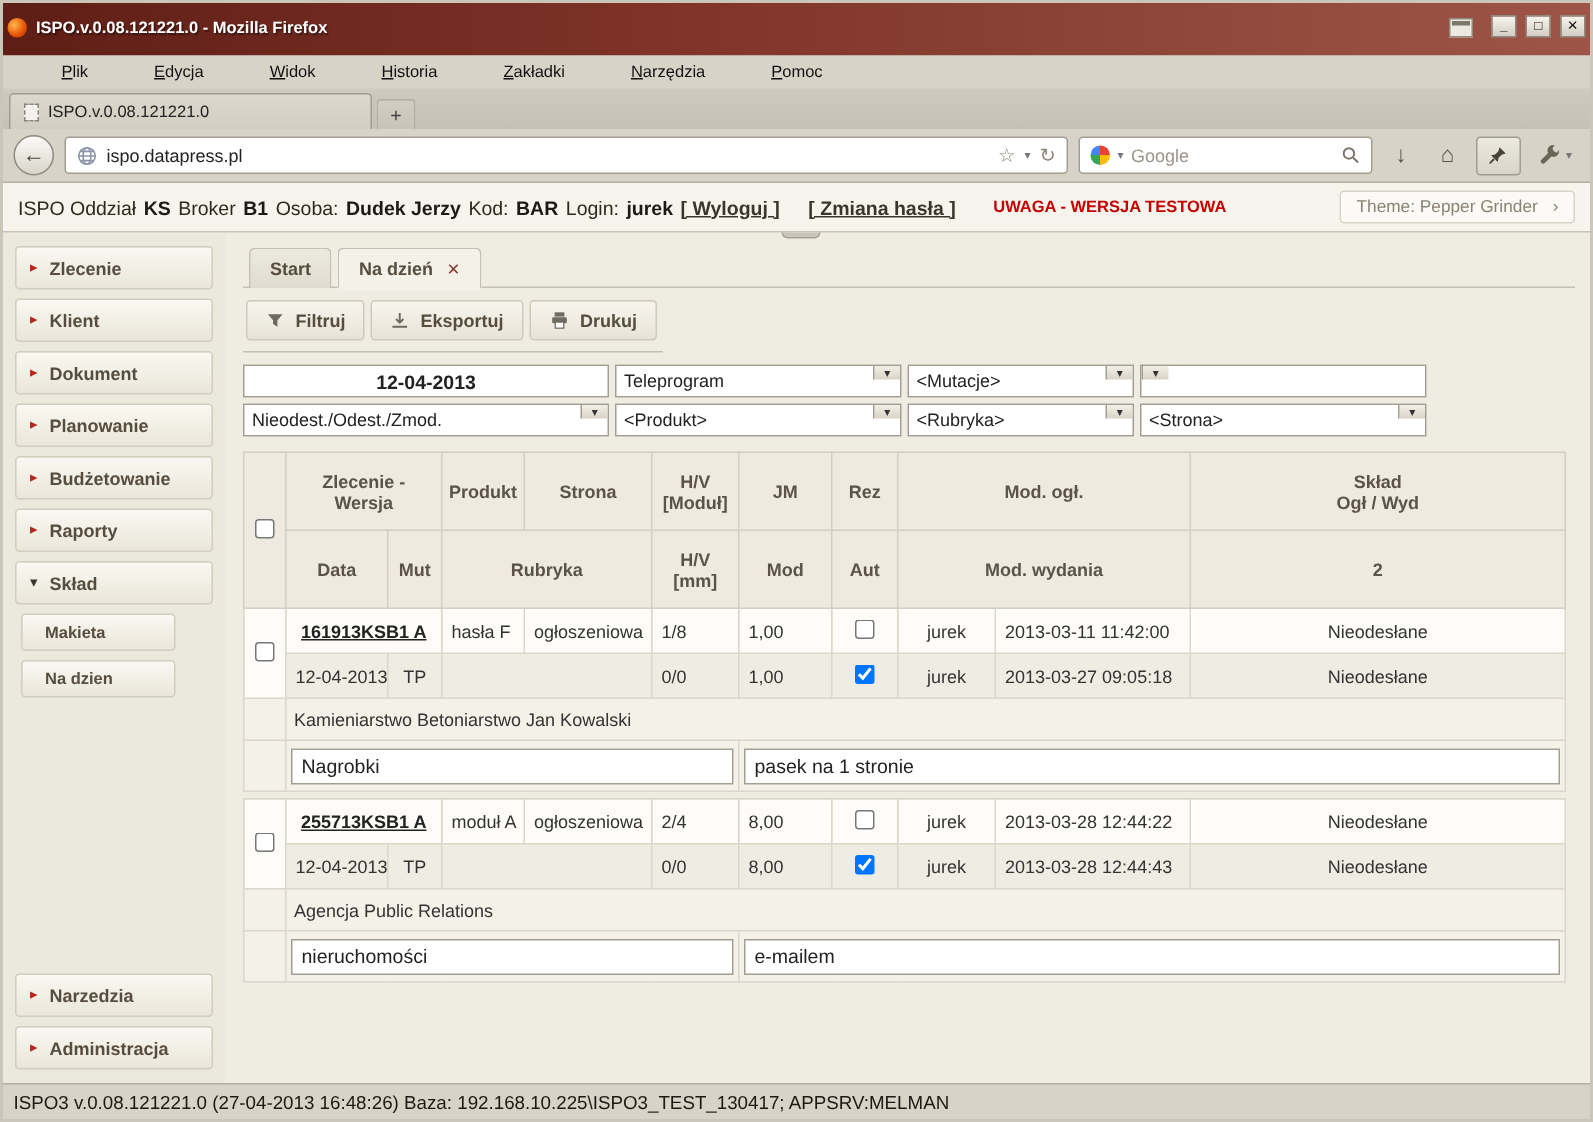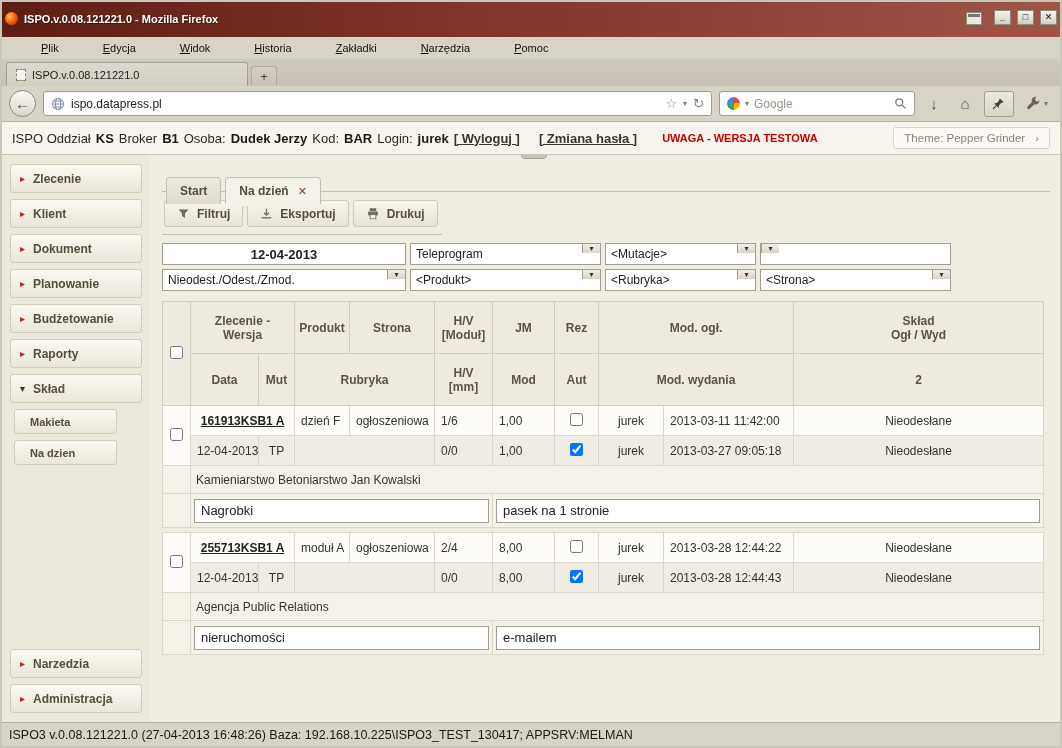--- a/index.html
+++ b/index.html
@@ -57,21 +57,21 @@
   .side-btn {margin:3px 8px; height:29px; border:1px solid #d2cdbe; border-radius:3px; background:linear-gradient(#faf8f2,#eae6d9); display:flex; align-items:center; padding:0 9px; gap:8px; font-size:12px; font-weight:bold; color:#564d3e; cursor:pointer; flex:0 0 auto;}
   .side-btn .arr {color:#b5271d; font-size:10px; line-height:1;}
   .side-btn.expanded .arr {color:#3a352c;}
   .sub-btn {margin:3px 8px 3px 12px; width:103px; height:25px; border:1px solid #d2cdbe; border-radius:3px; background:linear-gradient(#faf8f2,#eae6d9); display:flex; align-items:center; padding:0 0 0 15px; font-size:11px; font-weight:bold; color:#564d3e; cursor:pointer; flex:0 0 auto;}
   .side-spacer {flex:1;}
 
   .content {flex:1; background:#efece2; padding:6px 10px 0 12px; overflow:hidden;}
 
   
   .tabs-strip {border-bottom:1px solid #c6c0b2; padding:4px 0 0 4px; display:flex; gap:4px; align-items:flex-end; height:31px;}
-  .ptab {height:27px; display:flex; align-items:center; gap:9px; padding:0 13px; border:1px solid #c6c0b2; border-bottom:none; border-radius:4px 4px 0 0; background:linear-gradient(#eceadf,#e0dbce); font-size:12px; font-weight:bold; color:#564d3e; position:relative; top:13px; cursor:pointer;}
+  .ptab {height:27px; display:flex; align-items:center; gap:9px; padding:0 13px; border:1px solid #c6c0b2; border-bottom:none; border-radius:4px 4px 0 0; background:linear-gradient(#eceadf,#e0dbce); font-size:12px; font-weight:bold; color:#564d3e; position:relative; top:1px; cursor:pointer;}
   .ptab.active {background:#f4f1e8; box-shadow:0 2px 0 #f4f1e8;}
   .tclose {color:#8b3a33; font-size:11px; font-weight:bold;}
 
   
   .toolbar {display:inline-flex; gap:4px; padding:6px 4px 7px 2px; border-bottom:1px solid #c6c0b2; margin-top:2px;}
   .tbtn {height:27px; border:1px solid #cfc9ba; border-radius:3px; background:linear-gradient(#f8f5ee,#e7e3d6); display:inline-flex; align-items:center; gap:7px; padding:0 12px; font-size:12px; font-weight:bold; color:#564d3e; cursor:pointer; font-family:inherit;}
 
   
   .filters {margin-top:8px; display:flex; flex-direction:column; gap:4px;}
   .frow {display:flex; gap:4px;}
@@ -358,23 +358,23 @@
             <th>Aut</th>
             <th colspan="2">Mod. wydania</th>
             <th>2</th>
           </tr>
         </thead>
 
         <tbody class="group">
           <tr class="r1">
             <td rowspan="2" class="chkcol"><input type="checkbox" style=""></td>
             <td colspan="2" class="order"><a>161913KSB1 A</a></td>
-            <td>dzień F</td>
+            <td>hasła F</td>
             <td>ogłoszeniowa</td>
-            <td>1/6</td>
+            <td>1/8</td>
             <td>1,00</td>
             <td class="c"><input type="checkbox" style=""></td>
             <td class="c">jurek</td>
             <td>2013-03-11 11:42:00</td>
             <td class="c">Nieodesłane</td>
           </tr>
           <tr class="r2">
             <td class="c">12-04-2013</td>
             <td class="c">TP</td>
             <td colspan="2"></td>

